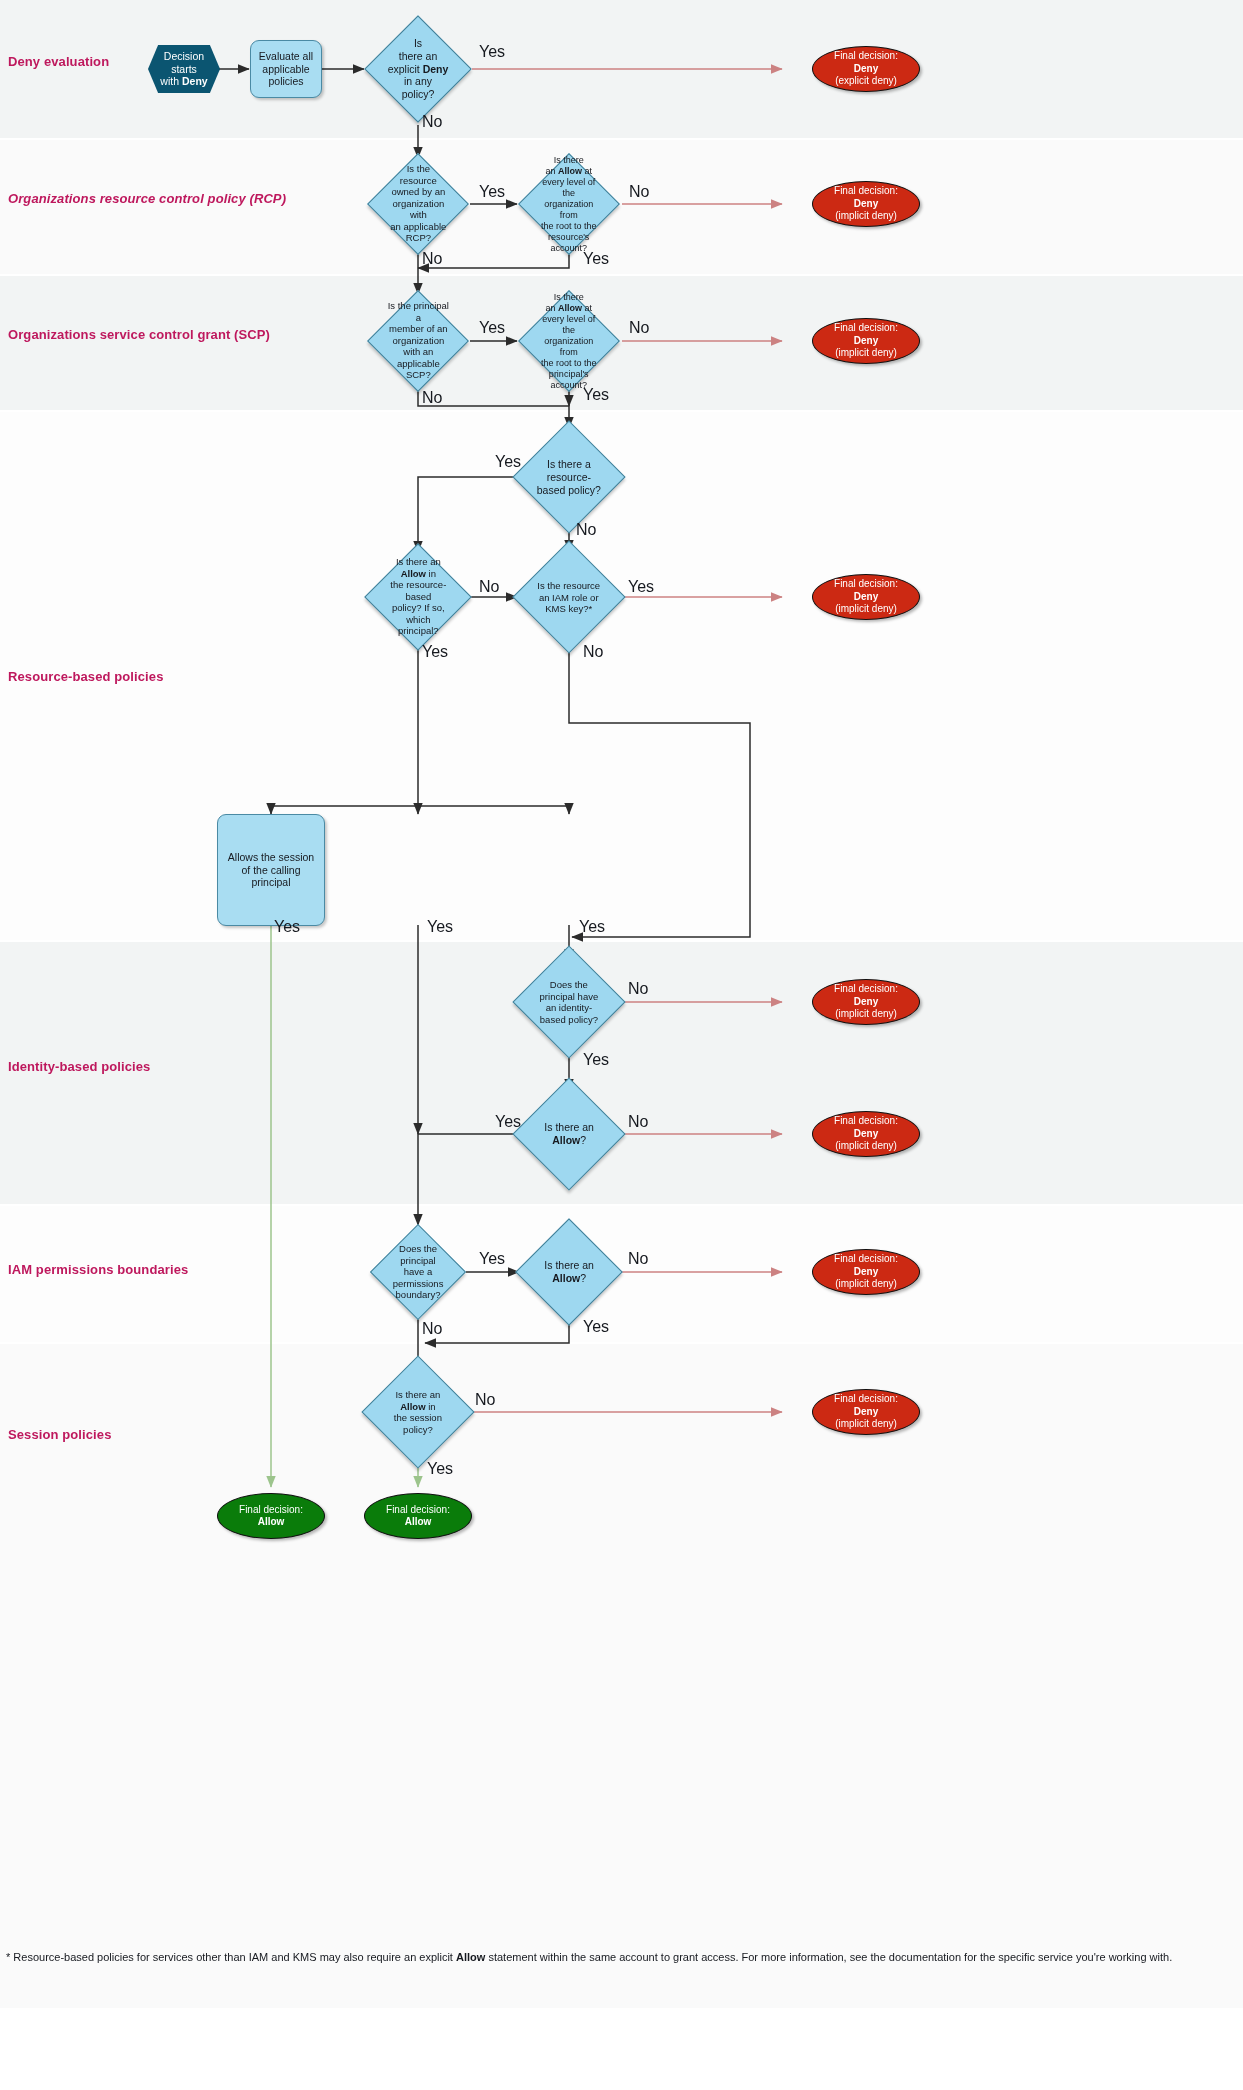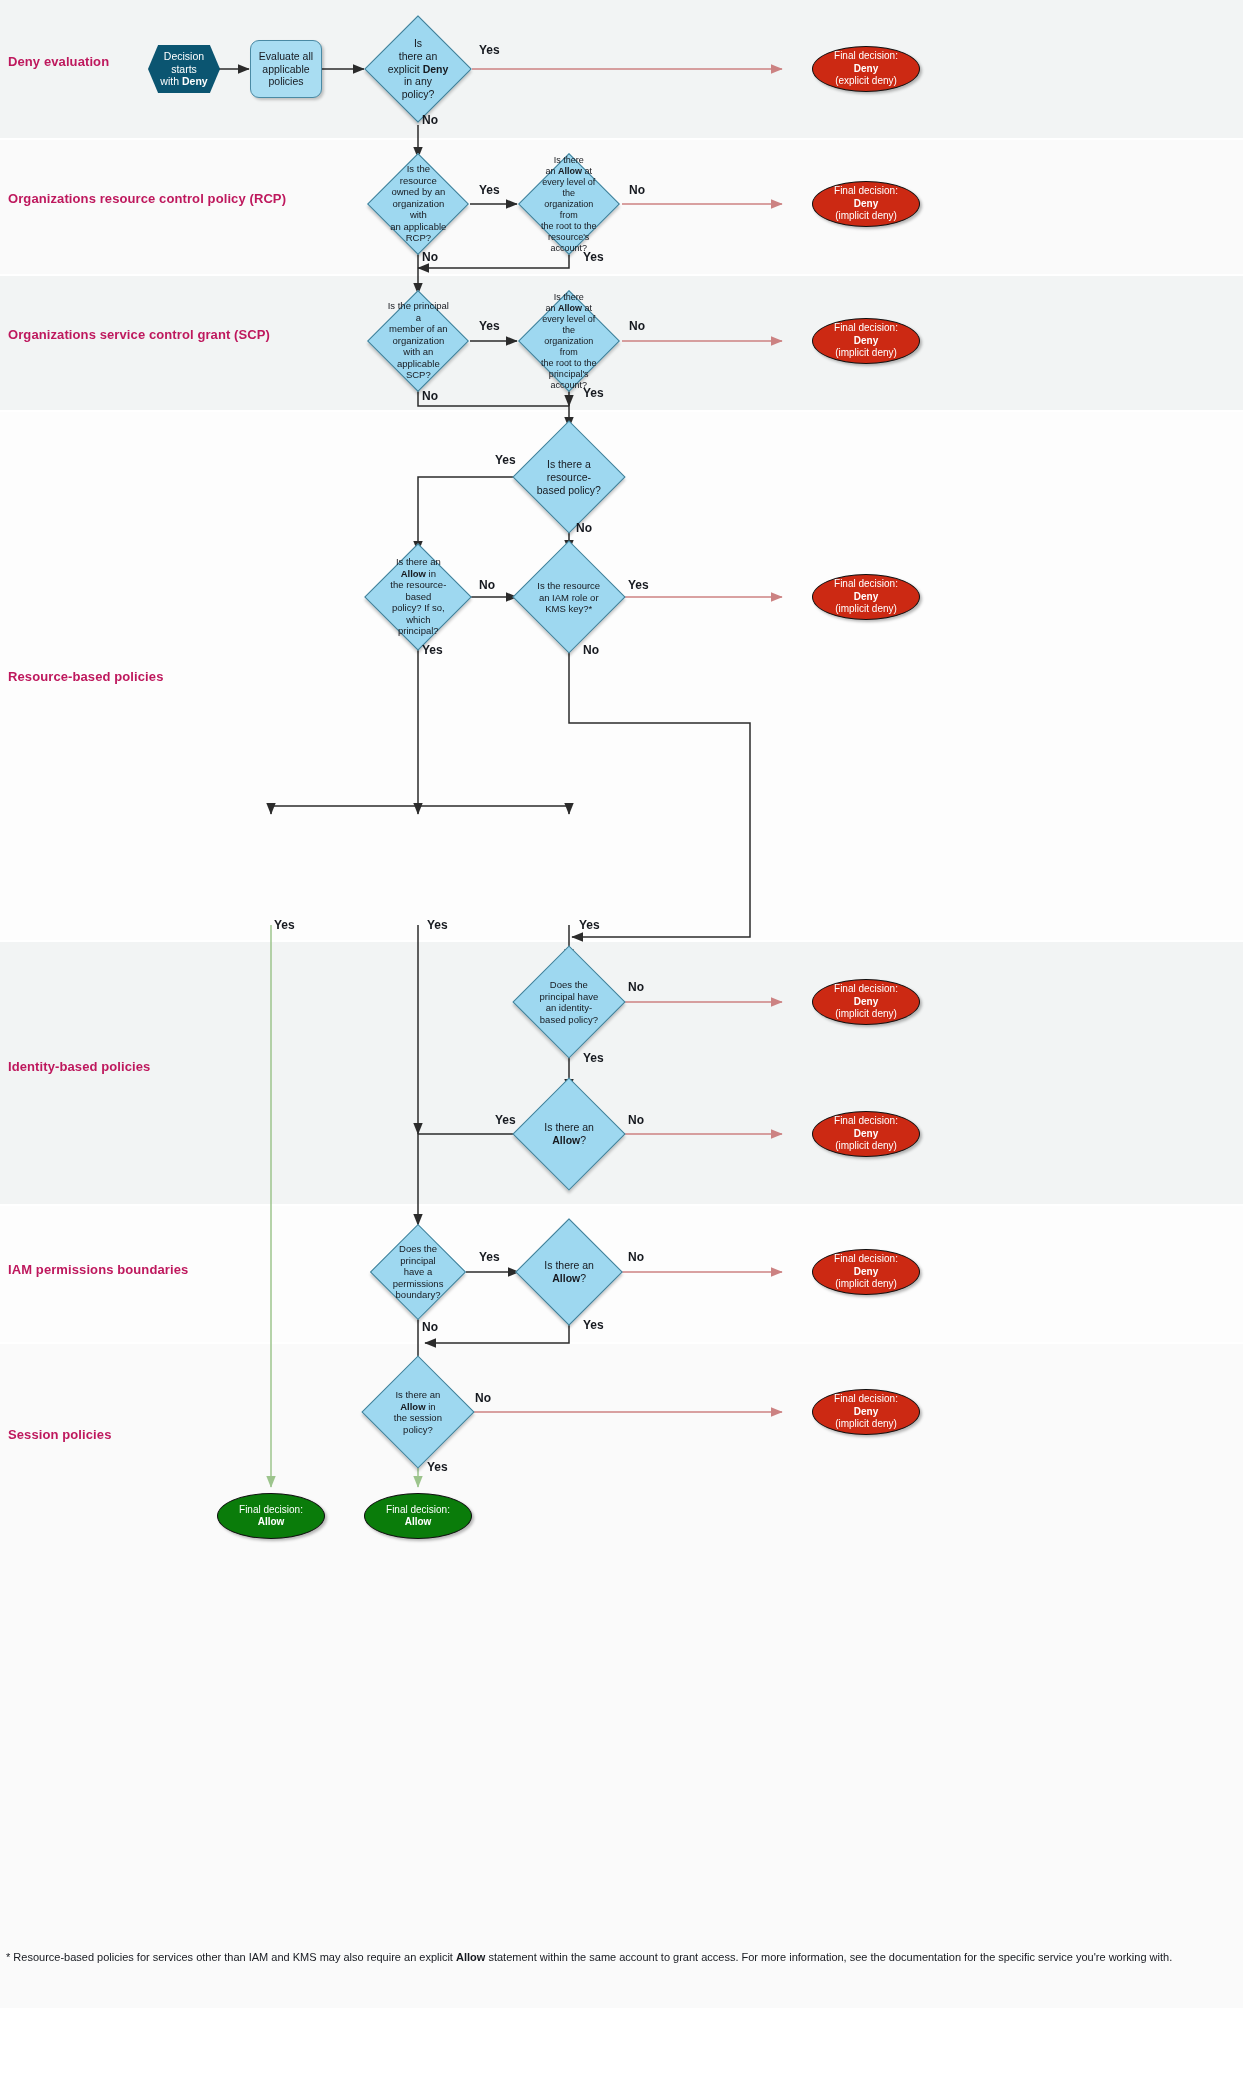--- a/index.html
+++ b/index.html
@@ -87,25 +87,24 @@
     font-size: 10px;
     line-height: 1.25;
     box-shadow: 2px 2px 3px rgba(0,0,0,.28);
   }
   .ellipse.deny { background: #cc2913; border: 1px solid #111111; }
   .ellipse.allow { background: #0a7c0a; border: 1px solid #111111; }
 
   
   .elabel {
     position: absolute;
-    font-size: 12px;
+    font-size: 16px;
     color: #16191f;
     background: transparent;
     white-space: nowrap;
-    font-weight: bold;
   }
 
   
   #footnote {
     position: absolute;
     left: 6px;
     width: 1232px;
     font-size: 11px;
     line-height: 1.45;
     color: #16191f;
@@ -199,21 +198,21 @@
     </g>
 
     <g stroke="#9cc48c" stroke-width="1.5" fill="none" marker-end="url(#ah-green)">
       <path d="M271,925 L271,1487"></path>
       <path d="M418,1459 L418,1487"></path>
     </g>
   </svg>
 
   <div id="band-labels">
       <div class="band-label" style="top: 54px;">Deny evaluation</div>
-      <div class="band-label" style="top: 191px;">Organizations resource control policy (RCP)</div>
+      <div class="band-label" style="top: 191px; font-style: italic;">Organizations resource control policy (RCP)</div>
       <div class="band-label" style="top: 327px;">Organizations service control grant (SCP)</div>
       <div class="band-label" style="top: 669px;">Resource-based policies</div>
       <div class="band-label" style="top: 1059px;">Identity-based policies</div>
       <div class="band-label" style="top: 1262px;">IAM permissions boundaries</div>
       <div class="band-label" style="top: 1427px;">Session policies</div>
     </div>
 
   <div class="node hexagon" style="left:148px; top:45px; width:72px; height:48px;">
     <span class="txt">
       Decision starts<br>with <b>Deny</b>
@@ -261,20 +260,23 @@
   <div class="node diamond" style="left:380px; top:559px; width:76px; height:76px;">
     <span class="txt" style="font-size:9.5px;">
       Is there an<br><b>Allow</b> in<br>the resource-based<br>policy? If so, which<br>principal?
     </span>
   </div>
 
   <div class="node diamond" style="left:529px; top:557px; width:80px; height:80px;">
     <span class="txt" style="font-size:9.5px;">Is the resource an IAM role or KMS key?*</span>
   </div>
 
+  <div class="node process" style="left:217px; top:814px; width:108px; height:112px;">
+    <span class="txt">Allows the session of the calling principal</span>
+  </div>
 
 
 
   <div class="node diamond" style="left:529px; top:962px; width:80px; height:80px;">
     <span class="txt" style="font-size:9.5px;">Does the principal have an identity-based policy?</span>
   </div>
 
   <div class="node diamond" style="left:529px; top:1094px; width:80px; height:80px;">
     <span class="txt">
       Is there an <b>Allow</b>?

